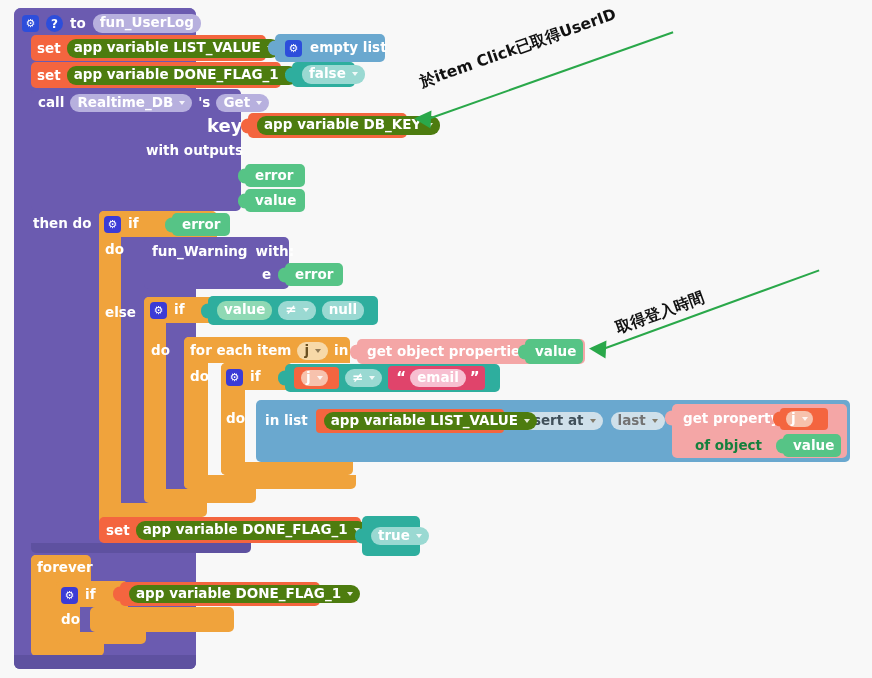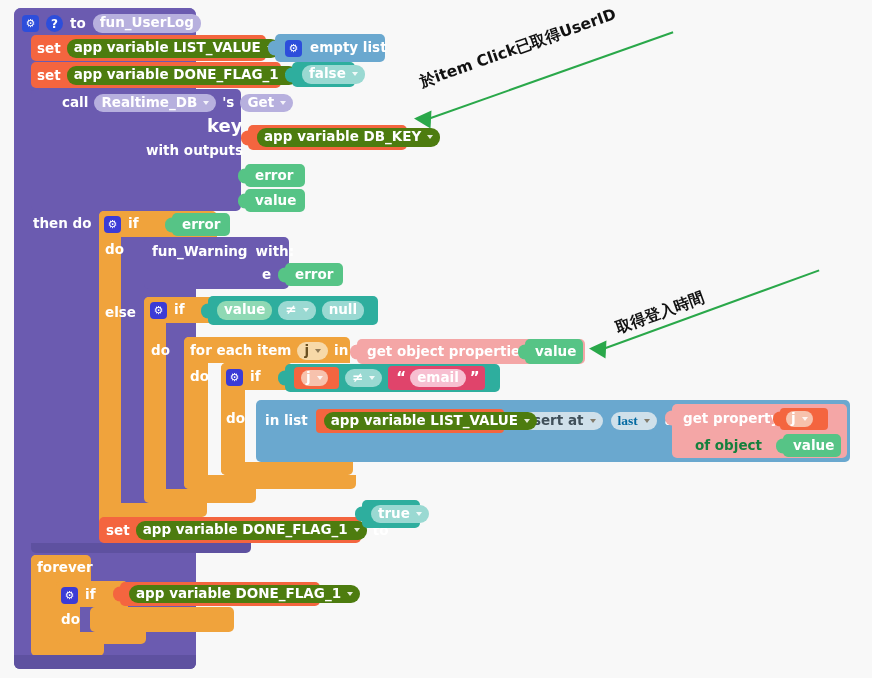--- a/index.html
+++ b/index.html
@@ -125,35 +125,35 @@
   </div>
   <div class="val teal" style="left:292px;top:62px;width:63px;height:25px;padding-left:10px;">
     <span class="plug teal"></span>
     <span class="field lightteal">
       <span>false</span>
       <i class="caret"></i>
     </span>
   </div>
 
   <div class="blk purple" style="left:31px;top:89px;width:210px;height:122px;border-radius:5px;"></div>
-  <div class="blk" style="left:38px;top:93px;height:20px;display:flex;align-items:center;gap:6px;margin-left:24px;">
+  <div class="blk" style="left:38px;top:93px;height:20px;display:flex;align-items:center;gap:6px;">
     <span class="lbl">call</span>
     <span class="field lightpurple">
       <span>Realtime_DB</span>
       <i class="caret"></i>
     </span>
     <span class="lbl">'s</span>
     <span class="field lightpurple">
       <span>Get</span>
       <i class="caret"></i>
     </span>
   </div>
 
   <div class="note lbl" style="left:207px;top:117px;color:#fff;font-size:18px;">key</div>
-  <div class="val red" style="left:248px;top:113px;width:159px;height:25px;padding-left:9px;margin-top:12px;">
+  <div class="val red" style="left:248px;top:113px;width:159px;height:25px;padding-left:9px;">
     <span class="plug red"></span>
     <span class="field lightred">
       <span>app variable DB_KEY</span>
       <i class="caret"></i>
     </span>
   </div>
 
   <div class="note lbl" style="left:146px;top:144px;color:#fff;font-size:13.5px;">with outputs</div>
 
   <div class="val green" style="left:245px;top:164px;width:60px;height:23px;padding-left:10px;">
@@ -274,21 +274,21 @@
     <span class="val red" style="position:relative;width:188px;height:24px;padding-left:8px;border-radius:4px;">
       <span class="field lightred">
         <span>app variable LIST_VALUE</span>
         <i class="caret"></i>
       </span>
     </span>
     <span class="field white" style="background:#cfe0ea;color:#40505a;">
       <span>insert at</span>
       <i class="caret dk"></i>
     </span>
-    <span class="field white" style="background:#cfe0ea;color:#0369a1;font-family:Liberation Serif, serif;">
+    <span class="field white" style="background:#cfe0ea;color:#737373;">
       <span>last</span>
       <i class="caret dk"></i>
     </span>
     <span class="lbl">as</span>
   </div>
 
   <div class="blk pink" style="left:672px;top:404px;width:175px;height:54px;border-radius:5px;"></div>
   <span class="plug pink" style="position:absolute;left:665px;top:418px;"></span>
   <div class="note lbl" style="left:683px;top:412px;color:#fff;font-size:13.5px;">get property</div>
   <div class="val red" style="left:780px;top:408px;width:48px;height:22px;padding-left:6px;border-radius:4px;">
@@ -311,21 +311,21 @@
 
   <div class="blk red" style="left:99px;top:517px;width:262px;height:26px;border-radius:5px;"></div>
   <div class="blk" style="left:106px;top:521px;height:19px;display:flex;align-items:center;gap:6px;">
     <span class="lbl">set</span>
     <span class="field lightred">
       <span>app variable DONE_FLAG_1</span>
       <i class="caret"></i>
     </span>
     <span class="lbl">to</span>
   </div>
-  <div class="val teal" style="left:362px;top:500px;width:58px;height:28px;padding-left:9px;">
+  <div class="val teal" style="left:362px;top:516px;width:58px;height:40px;padding-left:9px;">
     <span class="plug teal"></span>
     <span class="field lightteal">
       <span>true</span>
       <i class="caret"></i>
     </span>
   </div>
   <div class="blk purple-d" style="left:31px;top:543px;width:220px;height:10px;border-radius:0 0 5px 5px;"></div>
 
   <div class="blk orange" style="left:31px;top:555px;width:31px;height:99px;border-radius:5px 0 0 5px;"></div>
   <div class="blk orange" style="left:31px;top:555px;width:60px;height:26px;border-radius:5px 5px 0 0;"></div>

